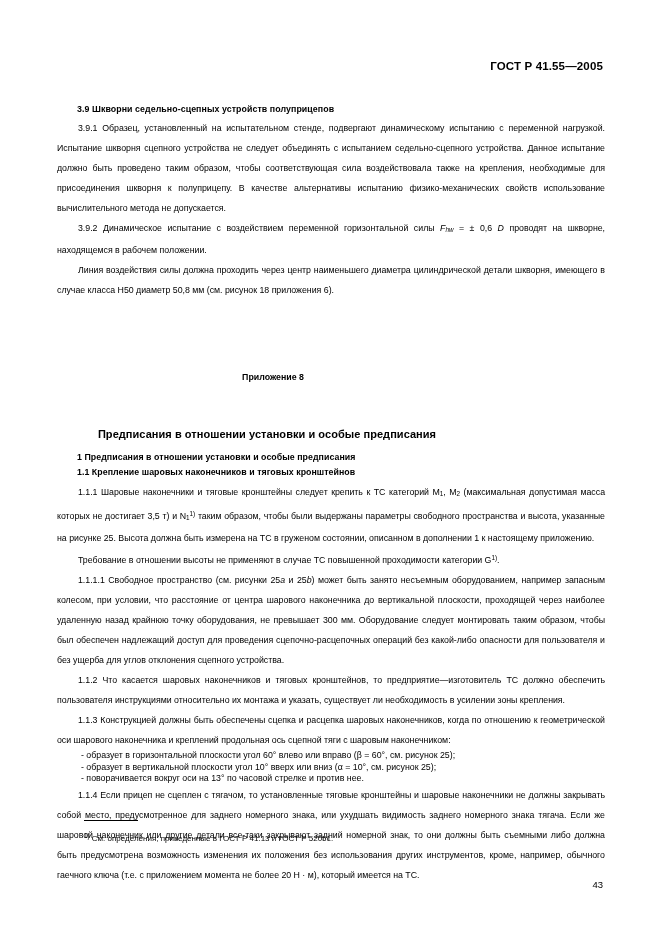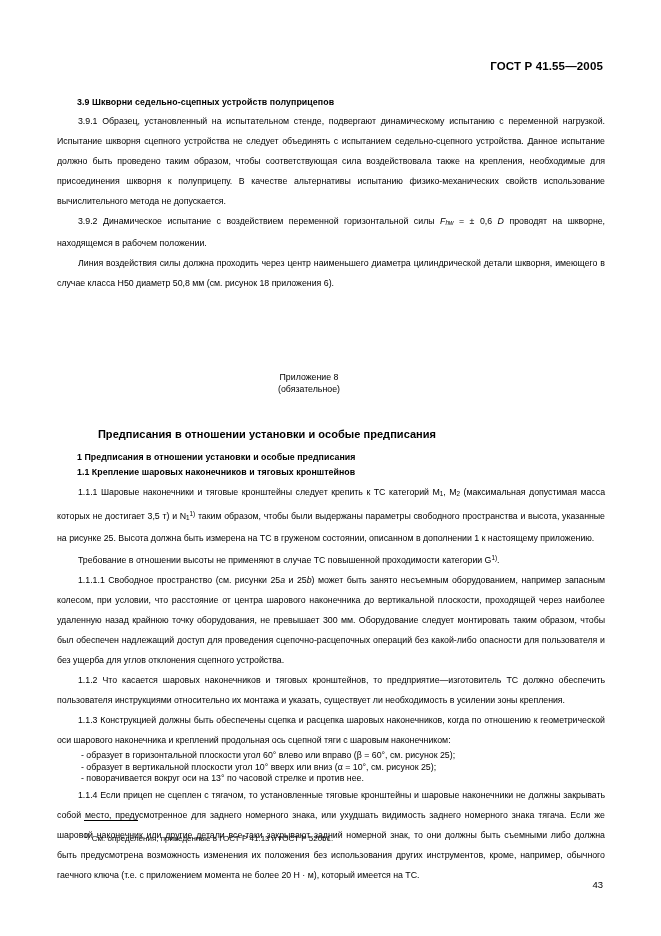--- a/index.html
+++ b/index.html
@@ -27,21 +27,21 @@
     font-size: 11.5px;
     font-weight: bold;
     letter-spacing: 0.15px;
     white-space: nowrap;
     margin-left: 12px;
   }
 
   
   .content {
     position: absolute;
-    top: 97px;
+    top: 104px;
     left: 57px;
     width: 548px;
   }
 
   .h-sub {
     font-size: 8.8px;
     font-weight: bold;
     margin: 0 0 4px 0;
     padding-left: 20px;
     letter-spacing: 0.08px;
@@ -59,23 +59,22 @@
   }
 
   
   .appendix-title {
     position: absolute;
     top: 371px;
     left: 0;
     width: 546px;
     text-align: center;
     font-size: 8.8px;
-    font-weight: normal;
+    font-weight: bold;
     line-height: 12px;
-    padding-left: 36px;
   }
 
   .main-title {
     position: absolute;
     top: 428px;
     left: 0;
     width: 534px;
     text-align: center;
     font-size: 11px;
     font-weight: bold;
@@ -152,21 +151,20 @@
     <p class="body">3.9.1 Образец, установленный на испытательном стенде, подвергают динамическому испытанию с переменной нагрузкой. Испытание шкворня сцепного устройства не следует объединять с испытанием седельно-сцепного устройства. Данное испытание должно быть проведено таким образом, чтобы соответствующая сила воздействовала также на крепления, необходимые для присоединения шкворня к полуприцепу. В качестве альтернативы испытанию физико-механических свойств использование вычислительного метода не допускается.</p>
 
     <p class="body"><span>3.9.2  Динамическое испытание с воздействием переменной горизонтальной силы </span><span class="ital">F</span><sub class="ital">hw</sub><span> = ± 0,6 </span><span class="ital">D</span><span> проводят на шкворне, находящемся в рабочем положении.</span></p>
 
     <p class="body">Линия воздействия силы должна проходить через центр наименьшего диаметра цилиндрической детали шкворня, имеющего в случае класса Н50 диаметр 50,8 мм (см. рисунок 18 приложения 6).</p>
 
   </div>
 
   <div class="appendix-title">
     <div>Приложение 8</div>
-    <div>(обязательное)</div>
   </div>
 
   <div class="main-title">Предписания в отношении установки и особые предписания</div>
 
   <div class="content2">
 
     <div class="h-num">1 Предписания в отношении установки и особые предписания</div>
     <div class="h-num">1.1 Крепление шаровых наконечников и тяговых кронштейнов</div>
 
     <p class="body"><span>1.1.1  Шаровые наконечники и тяговые кронштейны следует крепить к ТС категорий М</span><sub>1</sub><span>, М</span><sub>2</sub><span> (максимальная допустимая масса которых не достигает 3,5 т) и N</span><sub>1</sub><sup>1)</sup><span> таким образом, чтобы были выдержаны параметры свободного пространства и высота, указанные на рисунке 25. Высота должна быть измерена на ТС в груженом состоянии, описанном в дополнении 1 к настоящему приложению.</span></p>

